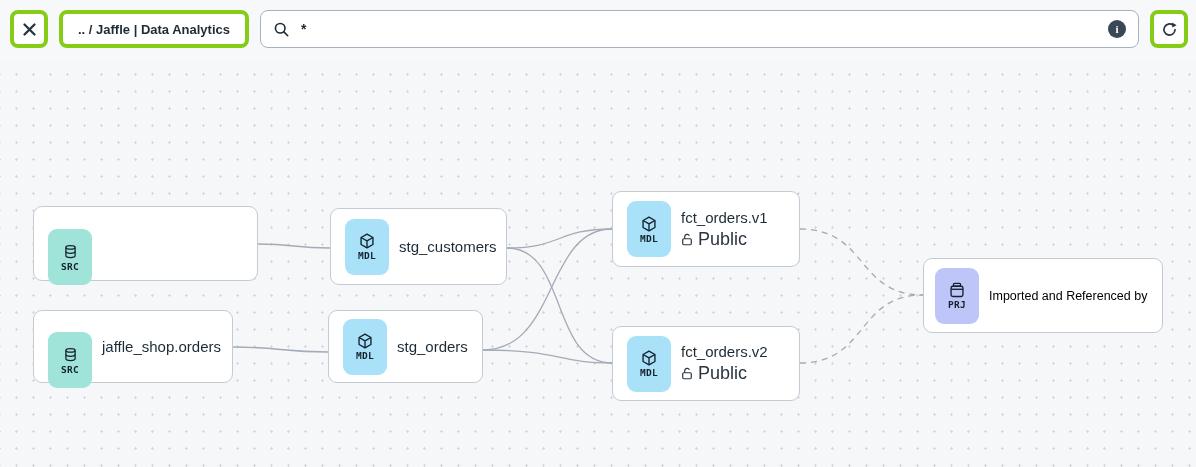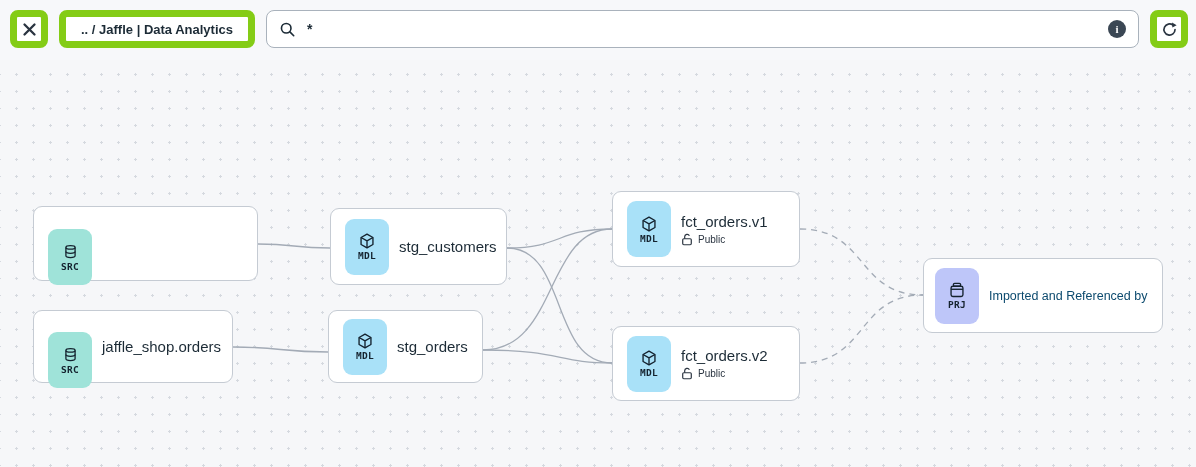--- a/index.html
+++ b/index.html
@@ -8,21 +8,21 @@
     background:#f7f8fa;
     font-family:"Liberation Sans",sans-serif;
     color:#1c2b36;
   }
   
   .toolbar{
     position:absolute;top:10px;left:10px;right:8px;height:38px;
     display:flex;gap:11px;align-items:stretch;z-index:5;
   }
   .tb-btn{
-    background:#fff;border:7px solid #84cc16;border-radius:8px;
+    background:#fff;border:4px solid #84cc16;border-radius:8px;
     display:flex;align-items:center;justify-content:center;
     box-sizing:border-box;cursor:pointer;
   }
   .tb-square{width:38px;flex:0 0 38px;}
   .breadcrumb-btn{padding:0 15px;font-size:13px;font-weight:700;white-space:nowrap;}
   .searchbox{
     flex:1;background:#fff;border:1px solid #a9b2bc;border-radius:8px;
     display:flex;align-items:center;gap:9px;padding:0 12px;box-sizing:border-box;
   }
   .searchbox input{
@@ -60,22 +60,22 @@
   .badge svg{display:block;}
   .badge-label{
     font-family:"DejaVu Sans Mono",monospace;
     font-size:9.5px;font-weight:700;color:#14222e;line-height:1;letter-spacing:.3px;
   }
   .badge-src{background:var(--src-badge,#9fe3d9);margin-top:27px;}
   .badge-mdl{background:var(--mdl-badge,#a9e1f8);}
   .badge-prj{background:var(--prj-badge,#bec6f9);}
   .node-title{font-size:15px;color:#1c2b36;white-space:nowrap;}
   .node-text{display:flex;flex-direction:column;gap:3px;text-align:center;}
-  .node-sub{display:flex;align-items:center;gap:5px;font-size:10px;color:#2a3440;}
-  .prj-sub{font-size:12.5px;color:#0c4a6e;white-space:nowrap;}
+  .node-sub{display:flex;align-items:center;gap:5px;font-size:18px;color:#2a3440;}
+  .prj-sub{font-size:12.5px;color:#000000;white-space:nowrap;}
   .prj-title{font-size:16px;color:#1c2b36;white-space:nowrap;}
 </style>
 </head>
 <body>
 
 <div class="toolbar">
   <div class="tb-btn tb-square">
     <svg width="15" height="15" viewBox="0 0 15 15">
       <path d="M2.5 2.5 L12.5 12.5 M12.5 2.5 L2.5 12.5" stroke="#2a3440" stroke-width="2.3" stroke-linecap="round"></path>
     </svg>

